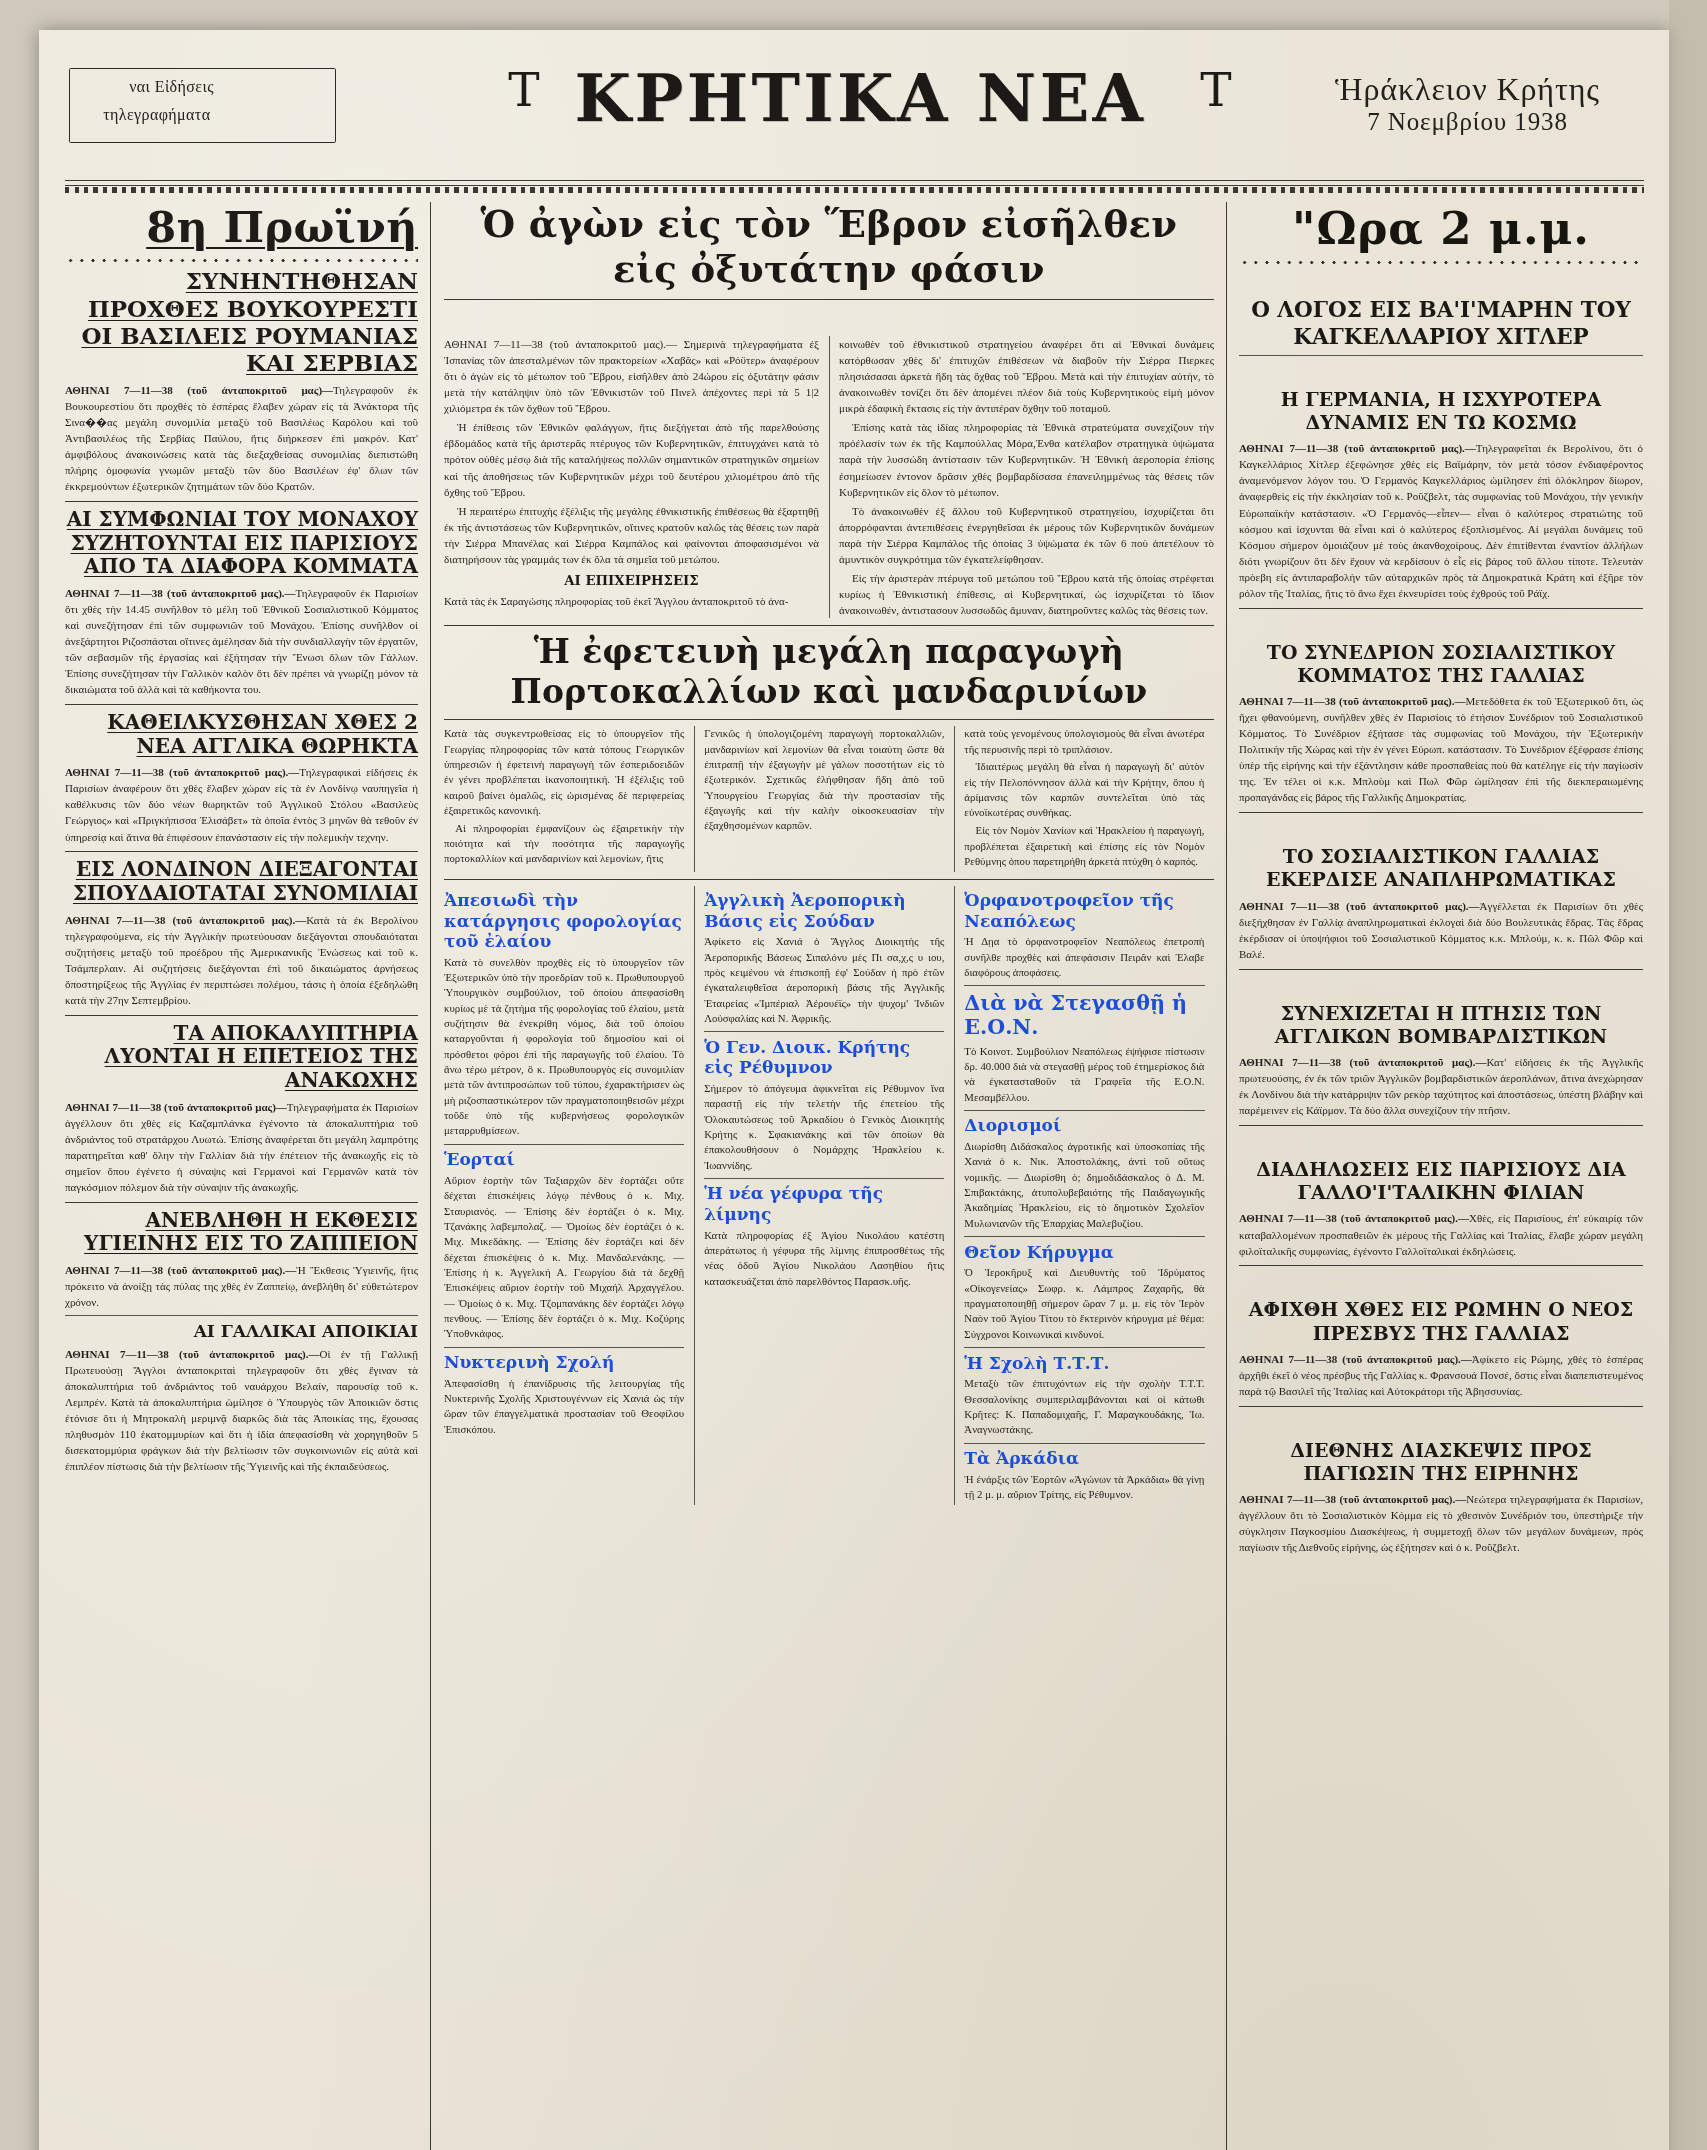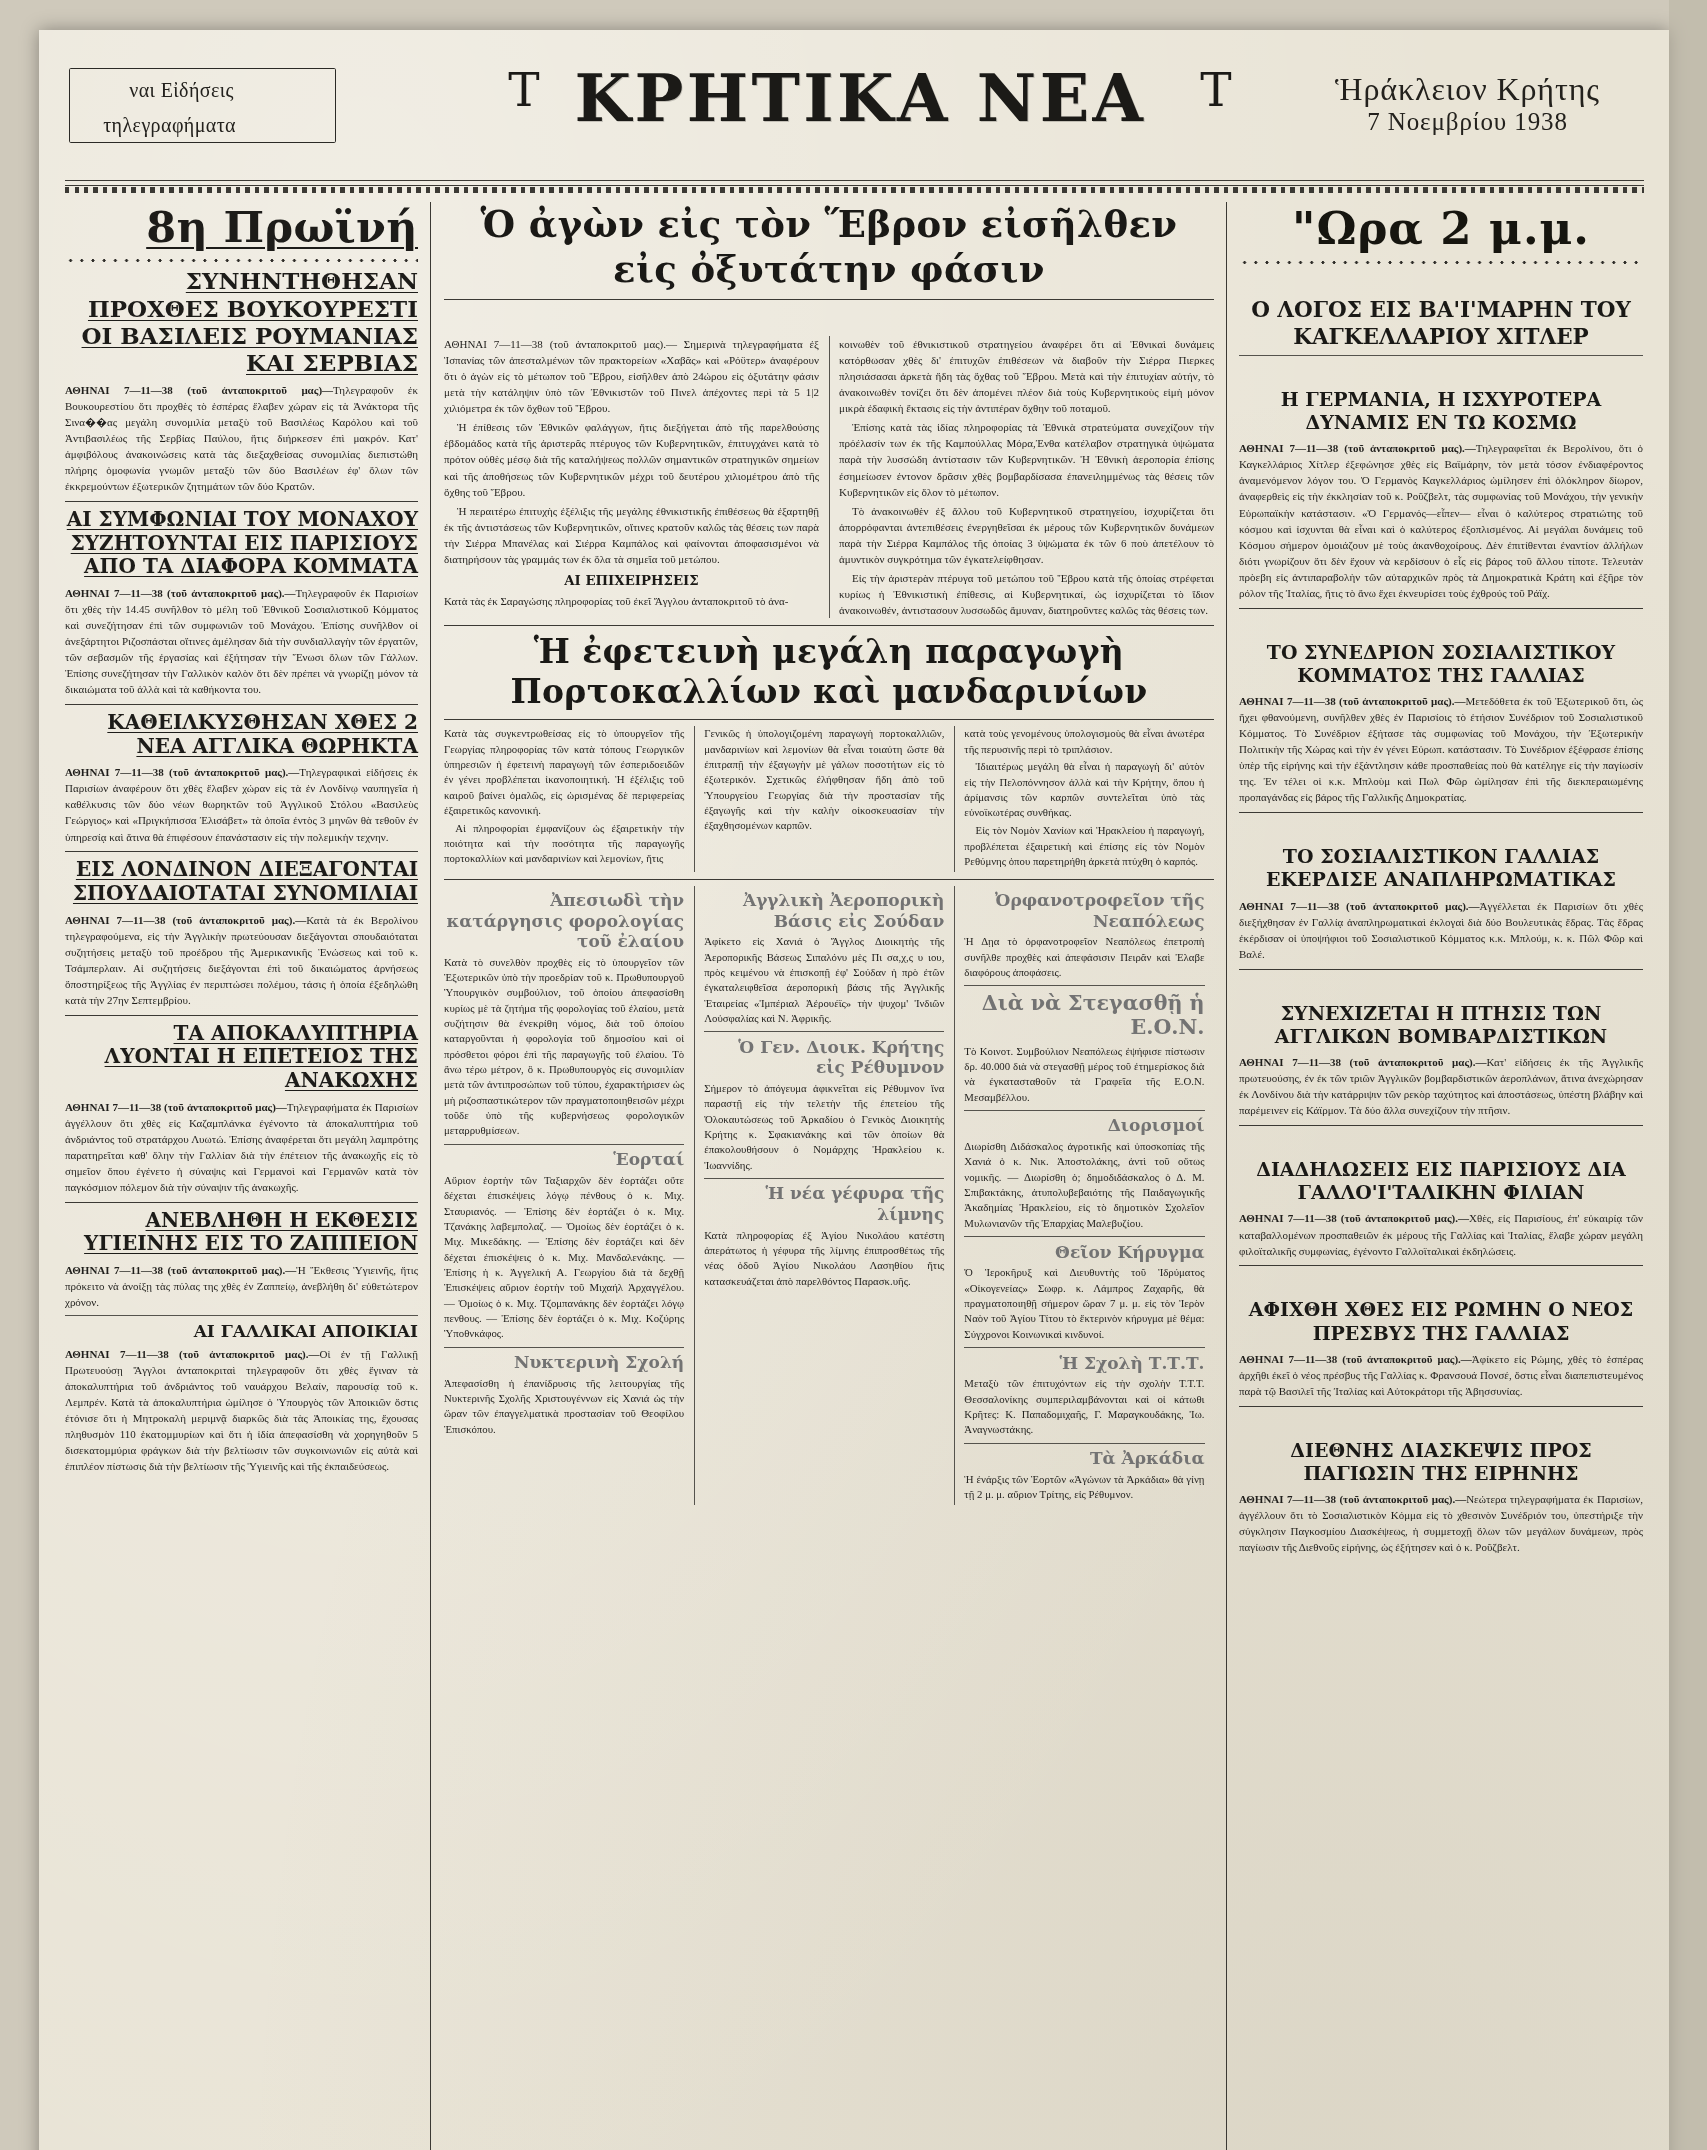--- a/index.html
+++ b/index.html
@@ -48,21 +48,21 @@
     left: 4.3px; top: 20.6px;
     width: 267px;
     height: 75px;
     border: 1.7px solid #2b2a26;
     border-radius: 1.7px;
     padding: 4.3px 6.9px;
     box-sizing: border-box;
     color: #23211d;
   }
   .mast-left div {
-    font-size: 20px;
+    font-size: 16px;
     letter-spacing: 0.4px;
     line-height: 1.75;
     font-family: "Liberation Serif", serif;
   }
   .mast-left .l1 { padding-left: 52px; }
   .mast-left .l2 { padding-left: 26px; }
   .mast-title {
     position: absolute;
     left: 387px;
     top: 13px;
@@ -231,22 +231,22 @@
     line-height: 1.42;
     text-align: justify;
     color: #201f1c;
   }
   .small-body p { margin: 0 0 2.6px 0; text-indent: 11.2px; }
   .small-body p.noind { text-indent: 0; }
   .hdr3 {
     font-family: "DejaVu Serif", serif;
     font-weight: bold;
     font-size: 17px;
-    text-align: right;
-    color: #737373;
+    text-align: left;
+    color: #1d4ed8;
     line-height: 1.2;
     margin: 4.3px 0 3.4px 0;
   }
   .hdr3.big { font-size: 20.6px; }
 
   
   .r-head {
     font-family: "DejaVu Serif", serif;
     font-weight: bold;
     font-size: 21.5px;

